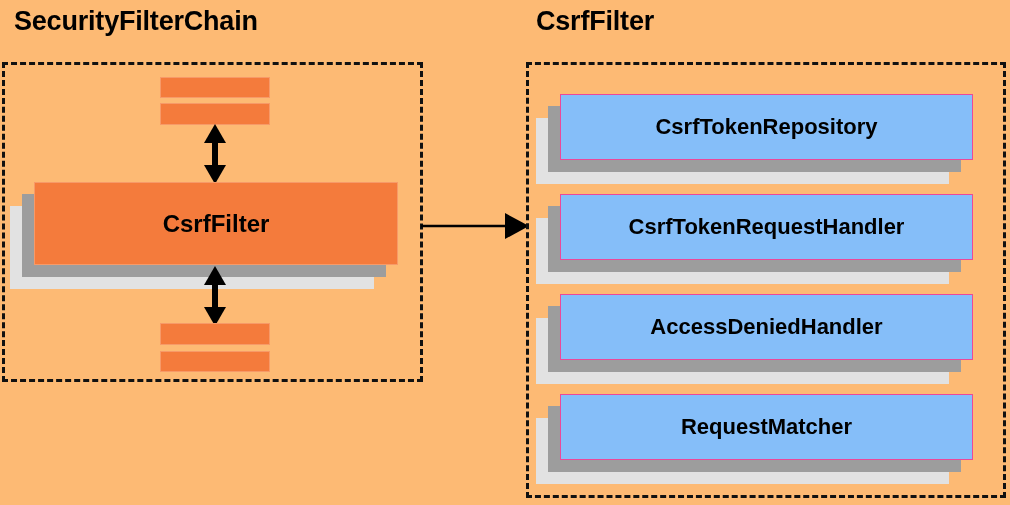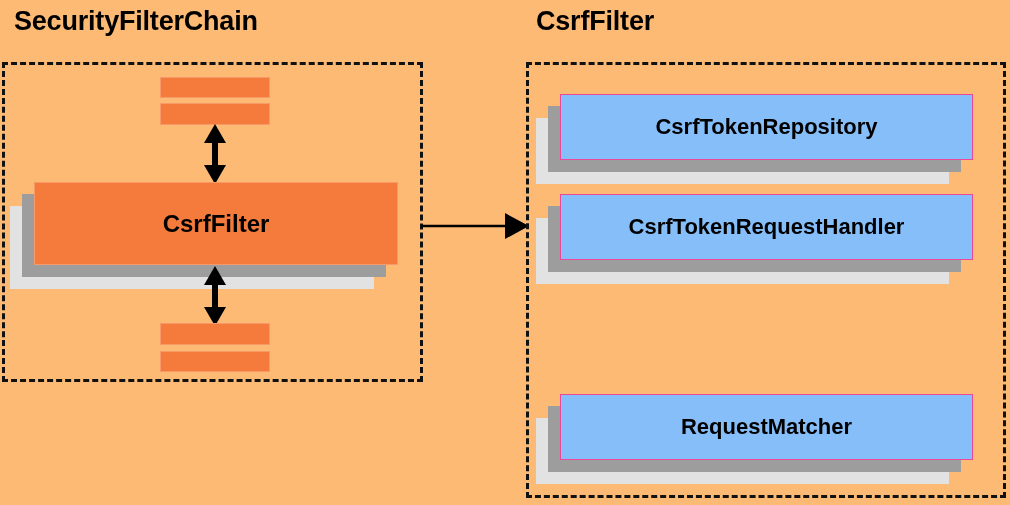--- a/index.html
+++ b/index.html
@@ -148,20 +148,25 @@
     <div class="plate plate-mid" style="width:413px; height:66px;"></div>
     <div class="face" style="width:413px; height:66px;">CsrfTokenRepository</div>
   </div>
 
   <div class="card card-blue" style="left:560px; top:194px; width:413px; height:66px;">
     <div class="plate plate-back" style="width:413px; height:66px;"></div>
     <div class="plate plate-mid" style="width:413px; height:66px;"></div>
     <div class="face" style="width:413px; height:66px;">CsrfTokenRequestHandler</div>
   </div>
 
+  <div class="card card-blue" style="left:560px; top:294px; width:413px; height:66px;">
+    <div class="plate plate-back" style="width:413px; height:66px;"></div>
+    <div class="plate plate-mid" style="width:413px; height:66px;"></div>
+    <div class="face" style="width:413px; height:66px;">AccessDeniedHandler</div>
+  </div>
 
   <div class="card card-blue" style="left:560px; top:394px; width:413px; height:60px;">
     <div class="plate plate-back" style="width:413px; height:66px;"></div>
     <div class="plate plate-mid" style="width:413px; height:66px;"></div>
     <div class="face" style="width:413px; height:66px;">RequestMatcher</div>
   </div>
 
 </div>
 
 </body></html>

